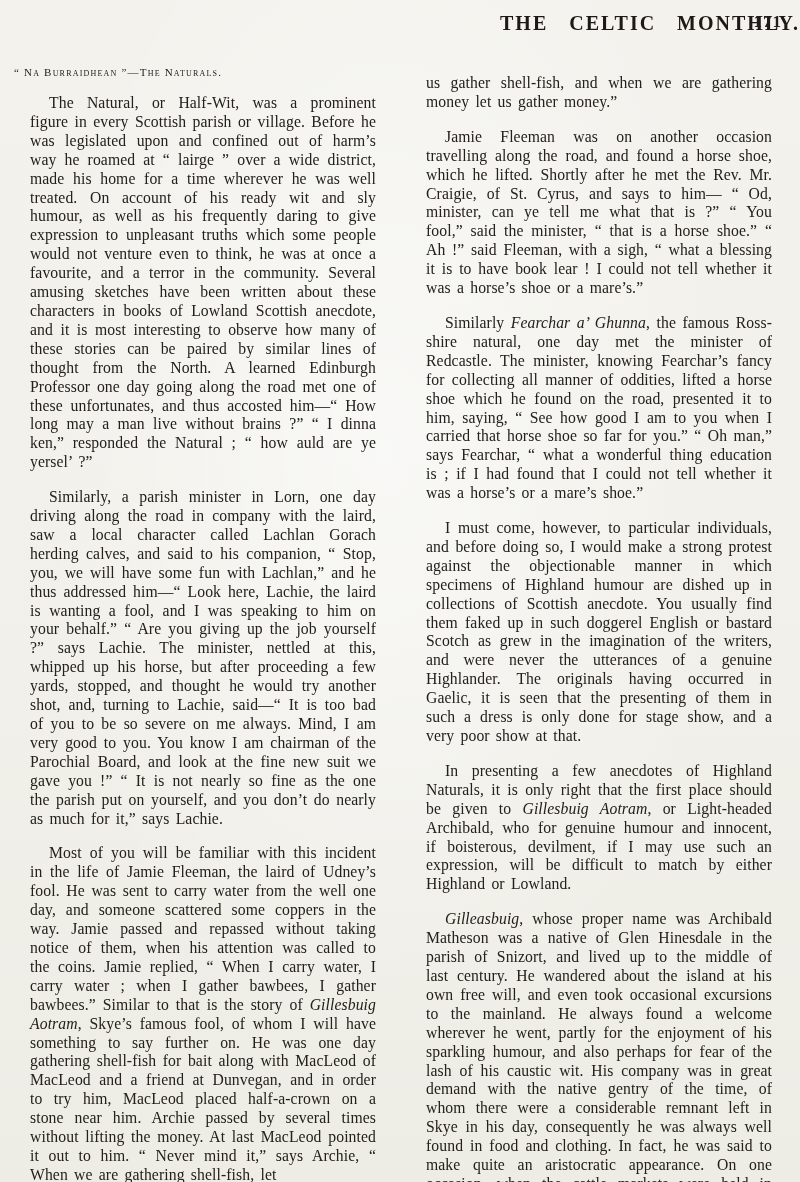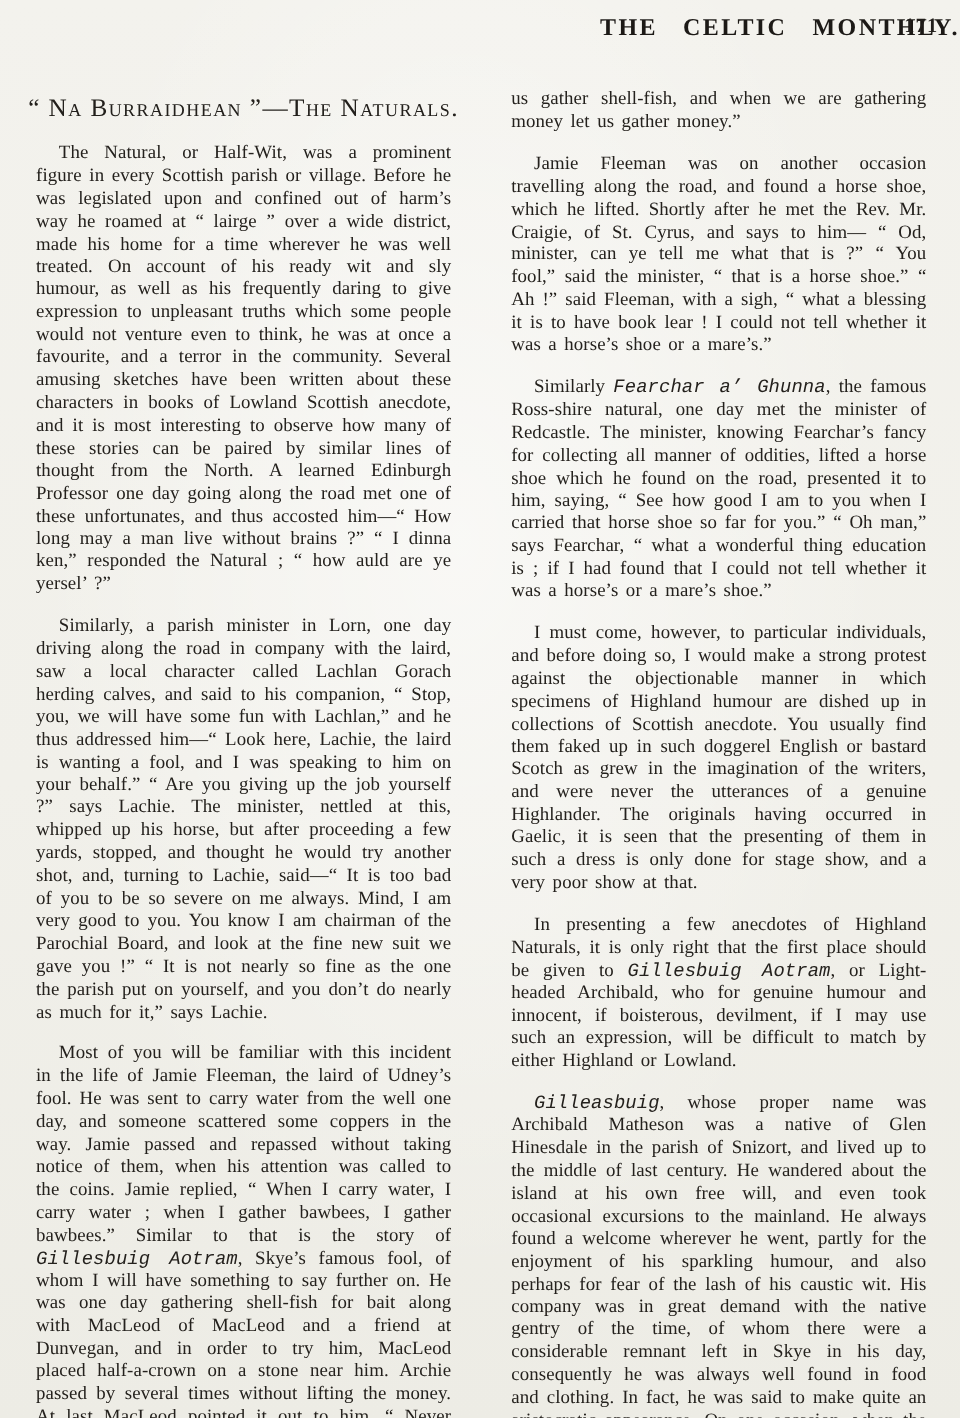--- a/index.html
+++ b/index.html
@@ -50,39 +50,38 @@
     display: flex;
     gap: 18px;
     padding: 0 12px 0 14px;
     margin-top: 2px;
   }
   .col {
     flex: 1 1 0;
     min-width: 0;
   }
   .article-title {
-    margin: 20px 0 5px 0;
-    text-align: center;
-    font-size: 21px;
+    margin: 8px 0 5px 0;
+    font-size: 11px;
     font-weight: normal;
     font-variant: small-caps;
     letter-spacing: 1.2px;
     color: #23201c;
   }
   .para {
     margin: 16px;
     text-align: justify;
     font-size: 15.7px;
     line-height: 18.9px;
     word-spacing: 0.14em;
     letter-spacing: 0.1px;
     color: #24211d;
   }
   .para.indent { text-indent: 19px; }
-  .it { font-style: italic; font-family: Liberation Mono, monospace; }
+  .it { font-style: italic; }
 </style>
 </head>
 <body>
 
 <div class="page">
   <header class="masthead">
     <h1 class="journal-title">THE  CELTIC  MONTHLY.</h1>
     <div class="page-number">171</div>
   </header>
   <main class="columns">

